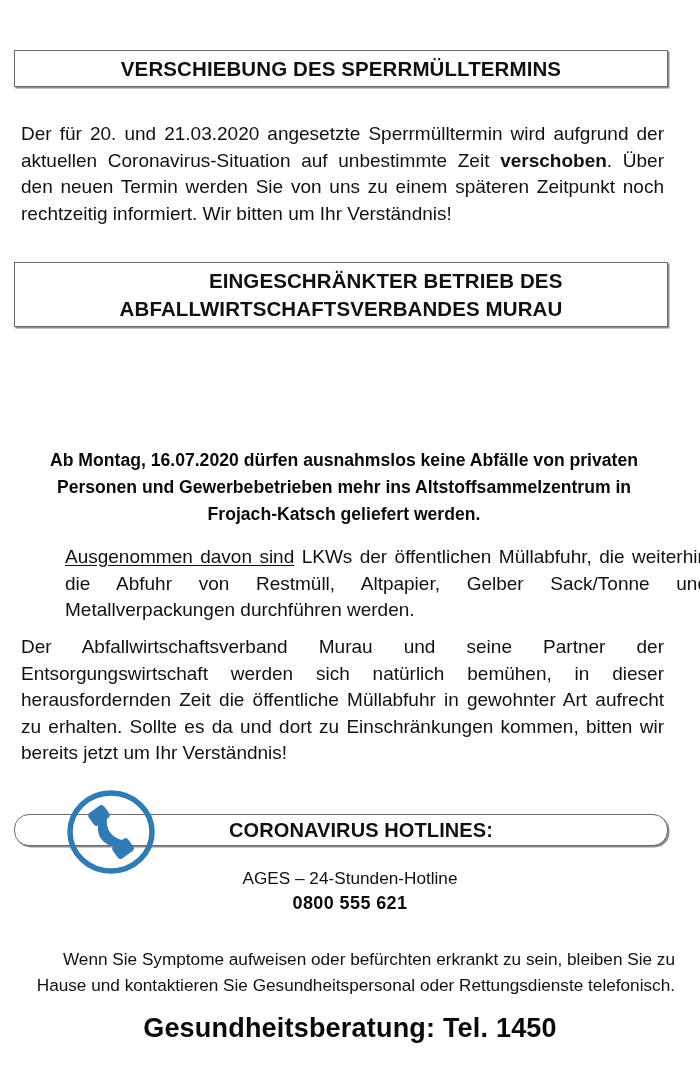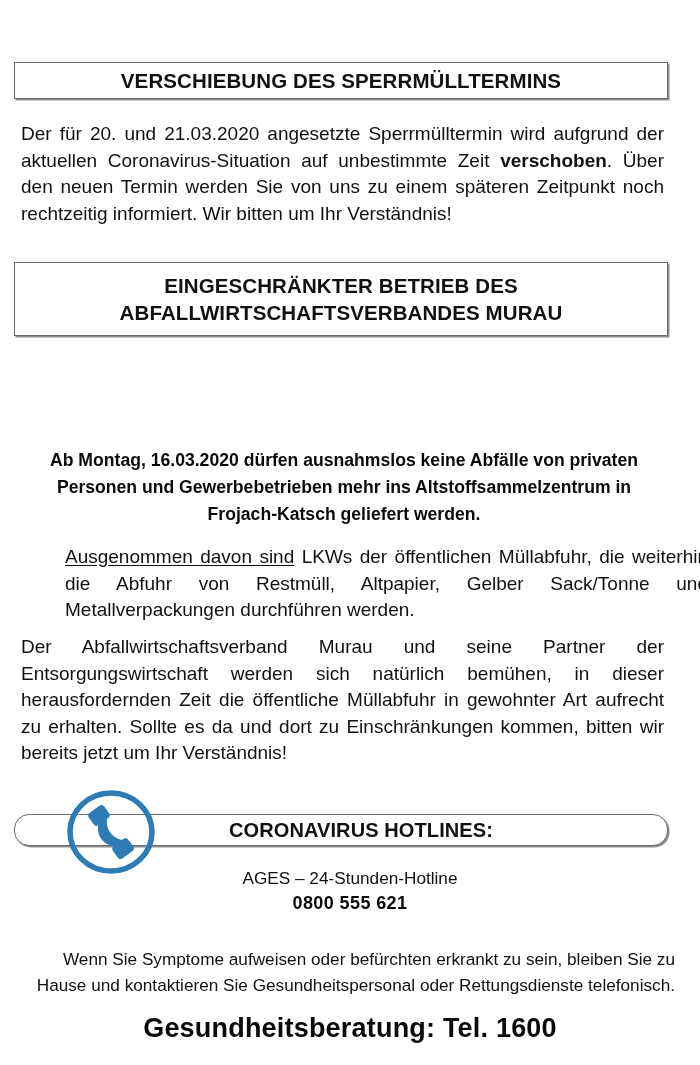--- a/index.html
+++ b/index.html
@@ -39,26 +39,27 @@
   }
   .heading-box .heading-text {
     font-weight: bold;
     font-size: 20.5px;
     line-height: 1.33;
     letter-spacing: 0.1px;
     color: #111;
   }
 
   #box-sperrmuell {
-    top: 62px;
+    top: 50px;
     height: 37px;
   }
   #box-betrieb {
     top: 262px;
-    height: 74px;
+    height: 65px;
+    text-align: right;
   }
   #box-hotlines {
     top: 814px;
     height: 32px;
     z-index: 1;
     border-radius: 15px;
   }
   #box-hotlines .heading-text {
     font-size: 20px;
     padding-left: 40px;
@@ -163,21 +164,21 @@
   <div class="para" id="para-sperrmuell"><span>Der für 20. und 21.03.2020 angesetzte Sperrmülltermin wird aufgrund der aktuellen Coronavirus-Situation auf unbestimmte Zeit </span><span class="b">verschoben</span><span>. Über den neuen Termin werden Sie von uns zu einem späteren Zeitpunkt noch rechtzeitig informiert. Wir bitten um Ihr Verständnis!</span></div>
 
   <div class="heading-box" id="box-betrieb">
     <div class="heading-text">
       <div>EINGESCHRÄNKTER BETRIEB DES</div>
       <div>ABFALLWIRTSCHAFTSVERBANDES MURAU</div>
     </div>
   </div>
 
 
-  <div id="para-bold-ab">Ab Montag, 16.03.2020 dürfen ausnahmslos keine Abfälle von privaten Personen und Gewerbebetrieben mehr ins Altstoffsammelzentrum in Frojach-Katsch geliefert werden.</div>
+  <div id="para-bold-ab">Ab Montag, 16.07.2020 dürfen ausnahmslos keine Abfälle von privaten Personen und Gewerbebetrieben mehr ins Altstoffsammelzentrum in Frojach-Katsch geliefert werden.</div>
 
   <div class="para" id="para-ausgenommen"><span class="u">Ausgenommen davon sind</span><span> LKWs der öffentlichen Müllabfuhr, die weiterhin die Abfuhr von Restmüll, Altpapier, Gelber Sack/Tonne und Metallverpackungen durchführen werden.</span></div>
 
   <div class="para" id="para-partner">Der Abfallwirtschaftsverband Murau und seine Partner der Entsorgungswirtschaft werden sich natürlich bemühen, in dieser herausfordernden Zeit die öffentliche Müllabfuhr in gewohnter Art aufrecht zu erhalten. Sollte es da und dort zu Einschränkungen kommen, bitten wir bereits jetzt um Ihr Verständnis!</div>
 
   <svg id="phone-icon" viewBox="0 0 94 88">
     <ellipse cx="47" cy="44" rx="41" ry="39" fill="none" stroke="#2f7cb5" stroke-width="5.5"></ellipse>
     <g fill="#2f7cb5" transform="rotate(-36 47 44)">
       <rect x="37.5" y="16" width="19" height="15" rx="3.5"></rect>
       <rect x="37.5" y="57" width="19" height="15" rx="3.5"></rect>
@@ -186,15 +187,15 @@
   </svg>
 
   <div class="heading-box" id="box-hotlines">
     <div class="heading-text">CORONAVIRUS HOTLINES:</div>
   </div>
 
   <div id="ages-label">AGES – 24-Stunden-Hotline</div>
   <div id="ages-number">0800 555 621</div>
 
   <div id="symptome-text">Wenn Sie Symptome aufweisen oder befürchten erkrankt zu sein, bleiben Sie zu Hause und kontaktieren Sie Gesundheitspersonal oder Rettungsdienste telefonisch.</div>
-  <div id="gesundheitsberatung">Gesundheitsberatung: Tel. 1600</div>
+  <div id="gesundheitsberatung">Gesundheitsberatung: Tel. 1450</div>
 
 </div>
 
 </body></html>

